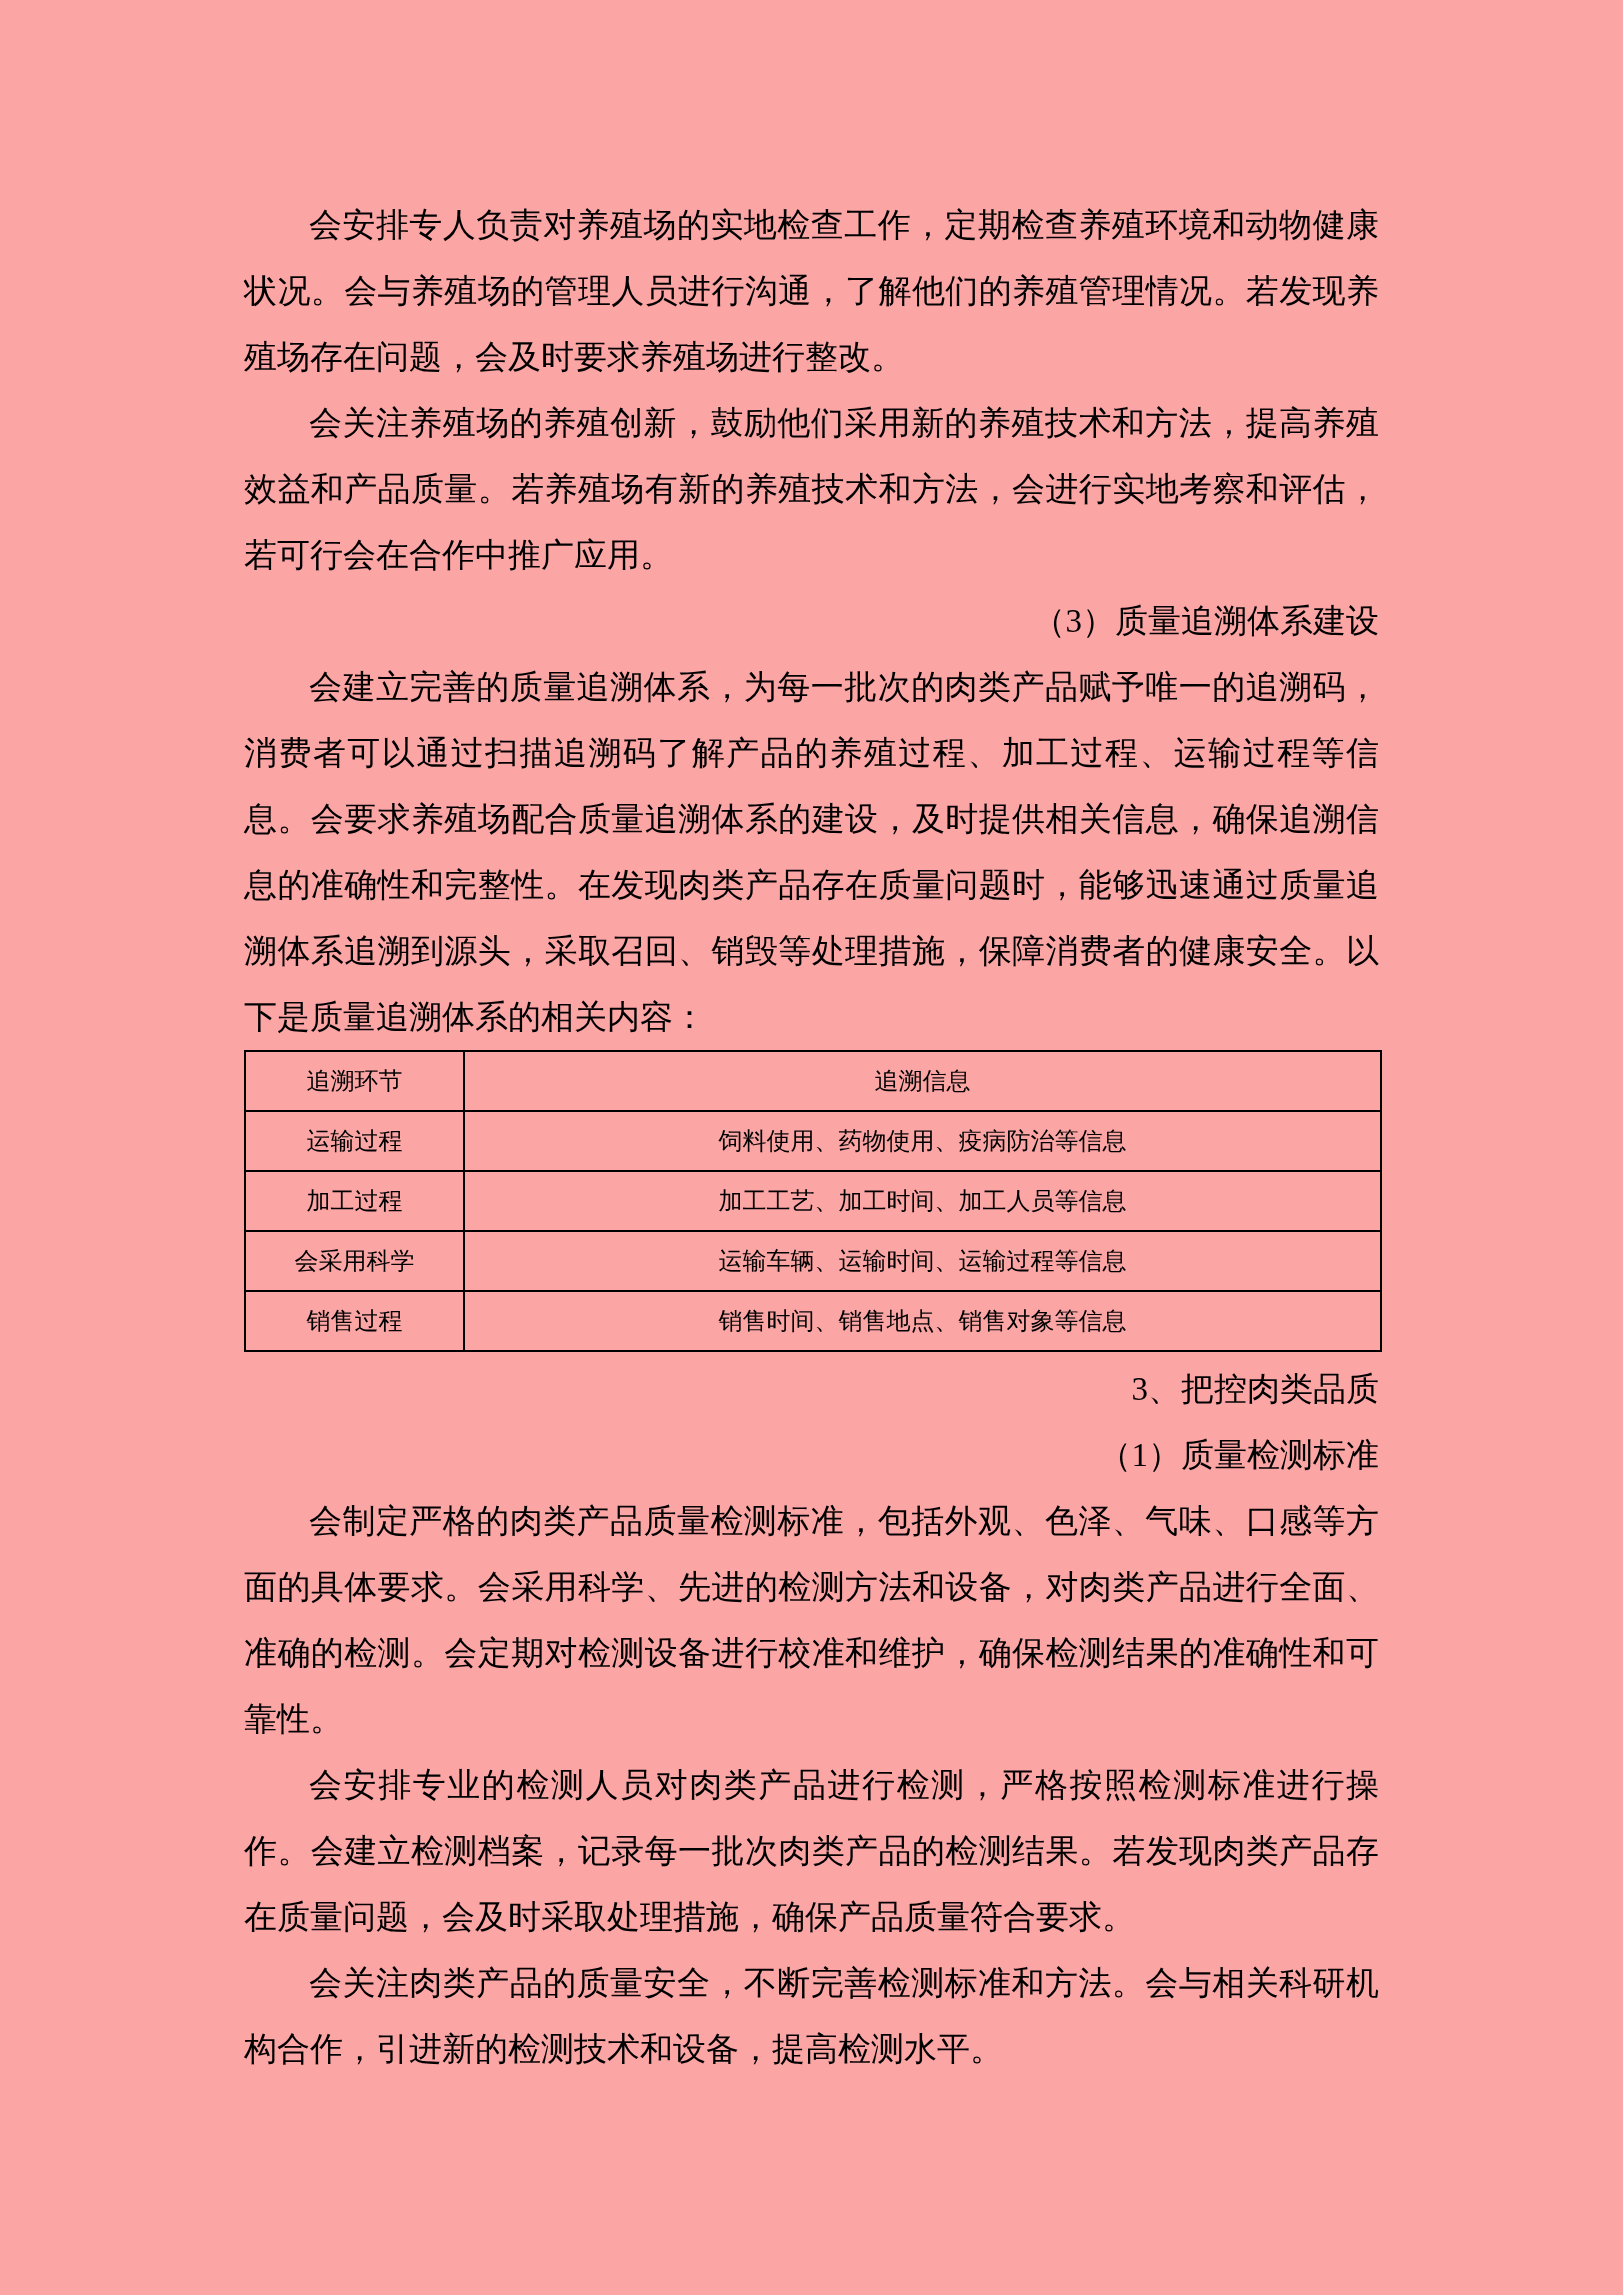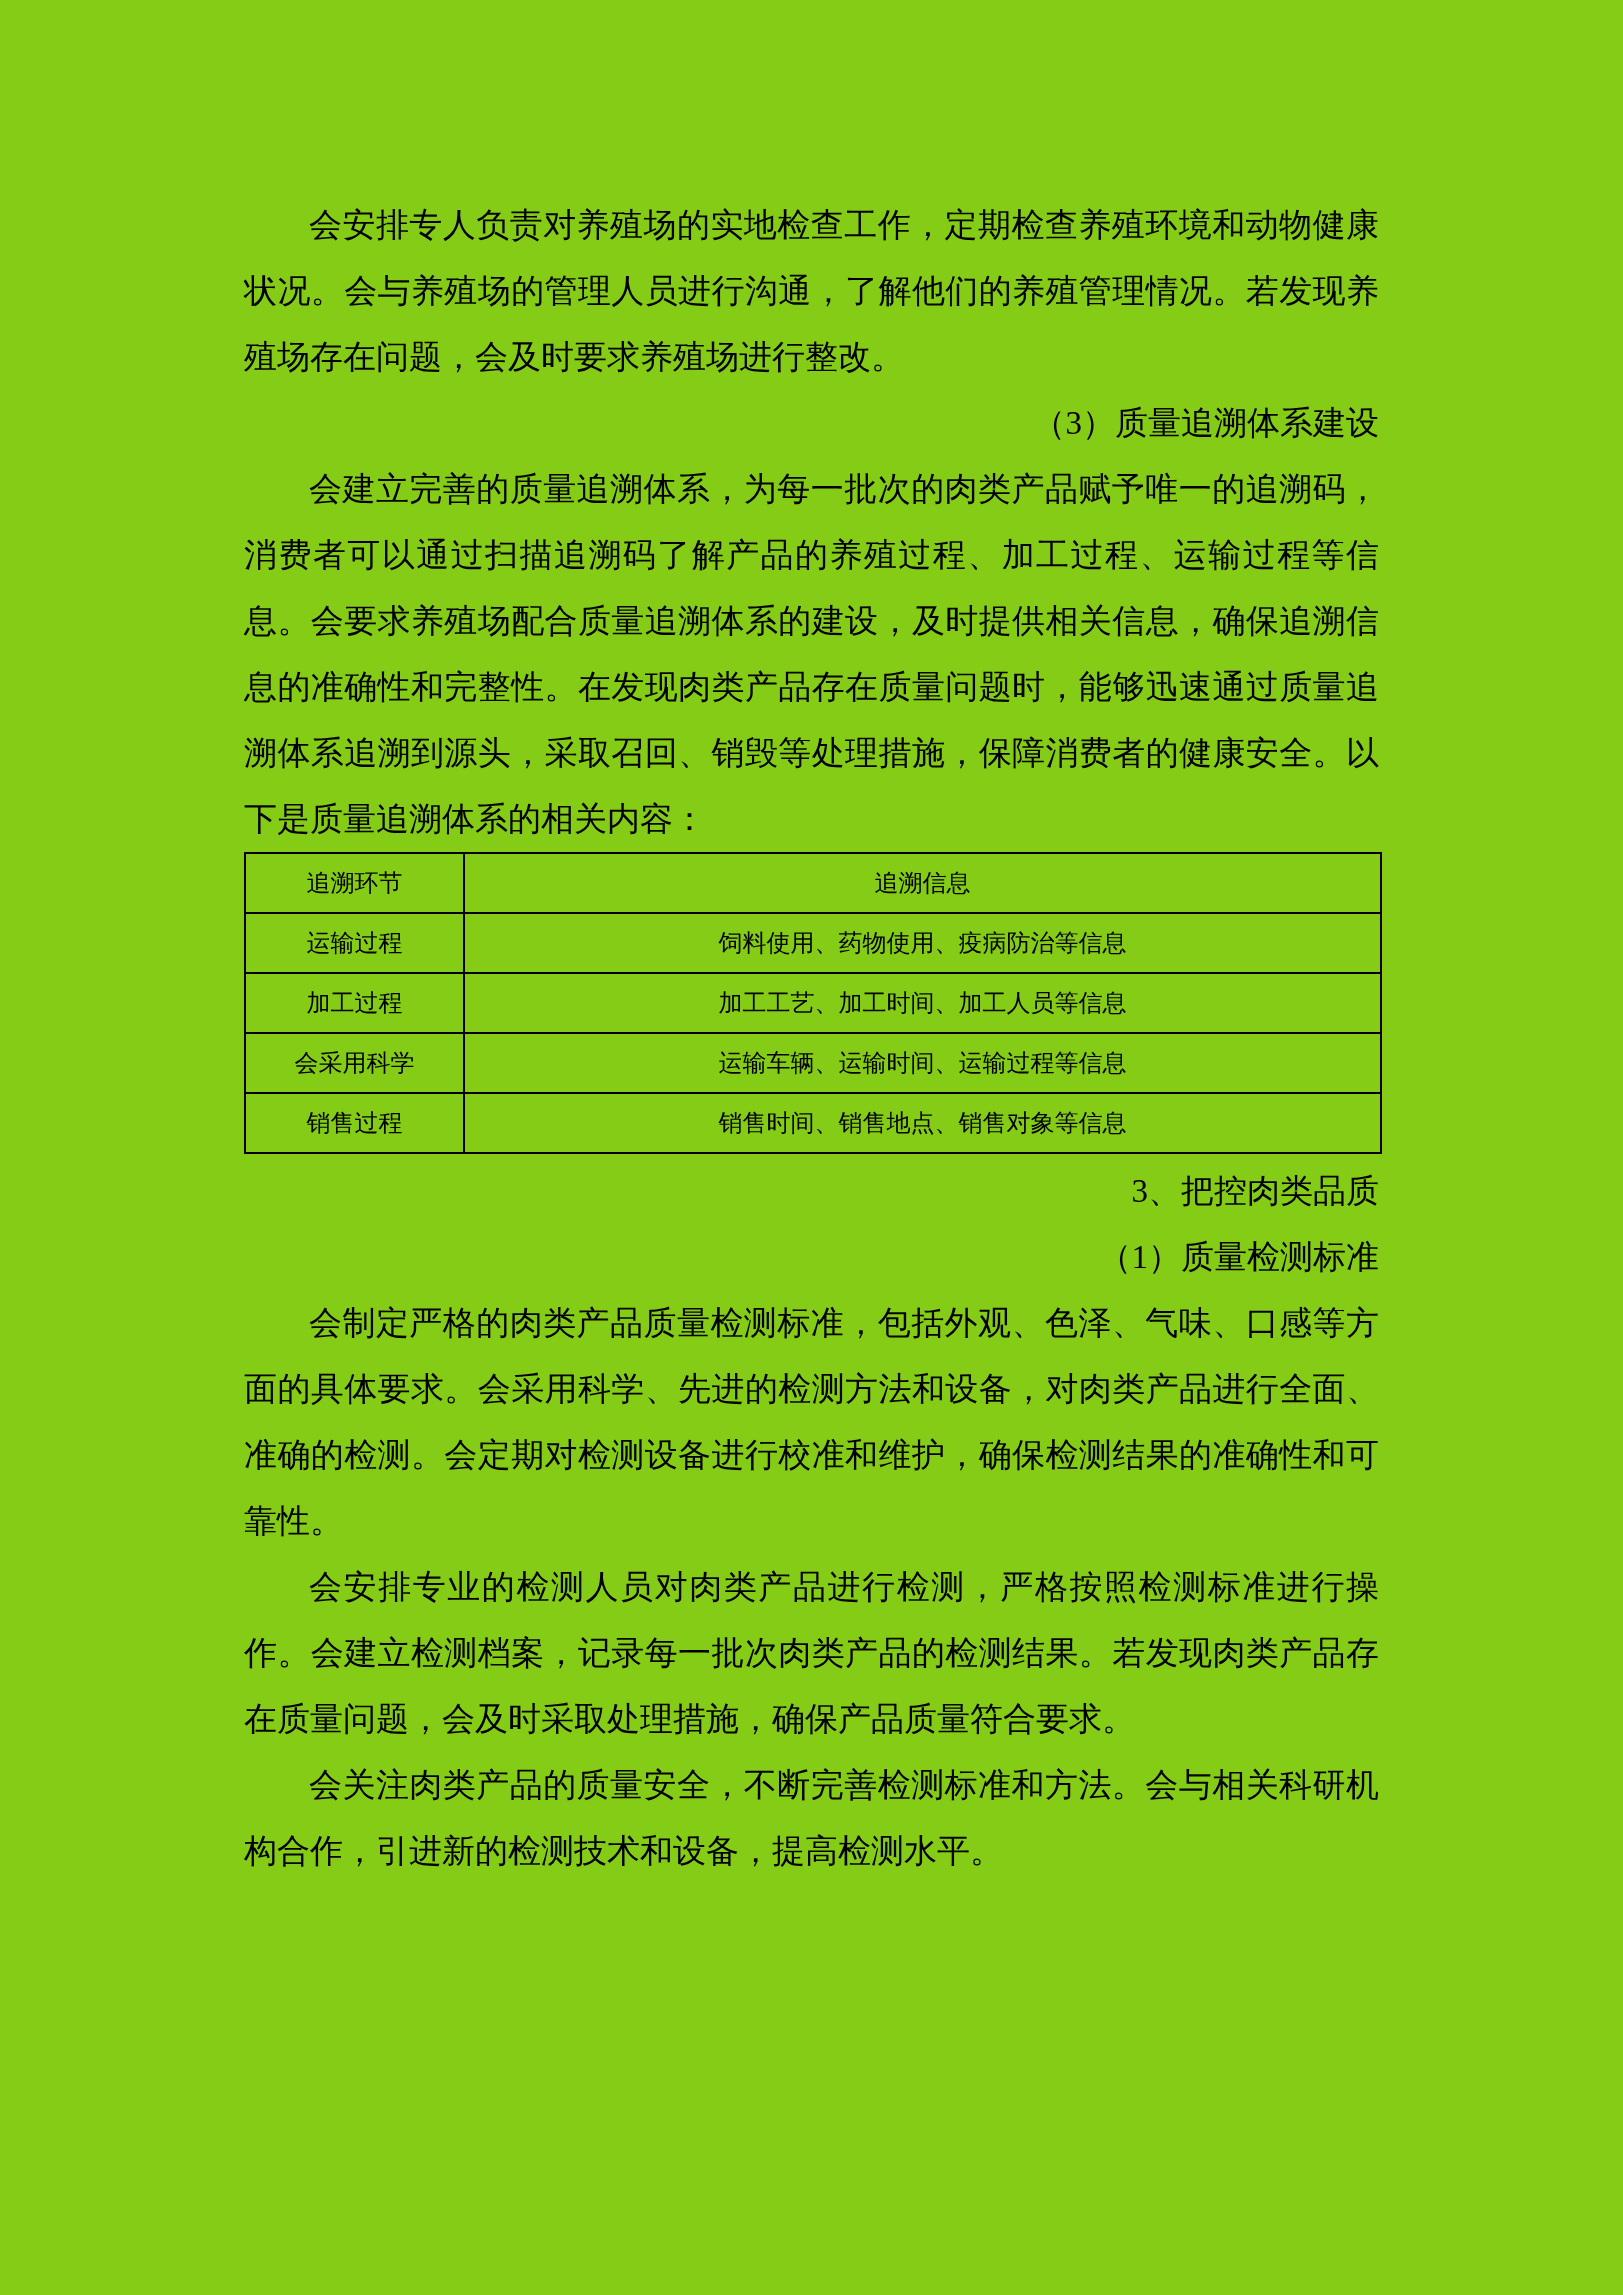--- a/index.html
+++ b/index.html
@@ -4,21 +4,21 @@
 <style>
   html, body {
     margin: 0;
     padding: 0;
     background: #ffffff;
   }
   .page {
     position: relative;
     width: 1623px;
     height: 2295px;
-    background: #84cc16;
+    background: #fca5a5;
     overflow: hidden;
   }
   .content {
     position: absolute;
     left: 244px;
     top: 192px;
     width: 1135px;
     font-family: "Liberation Serif", "DejaVu Serif", serif;
     font-size: 33px;
     line-height: 66px;
@@ -60,20 +60,21 @@
   }
 </style>
 </head>
 <body>
 
 <div class="page">
   <div class="content">
 
     <p class="para">会安排专人负责对养殖场的实地检查工作，定期检查养殖环境和动物健康状况。会与养殖场的管理人员进行沟通，了解他们的养殖管理情况。若发现养殖场存在问题，会及时要求养殖场进行整改。</p>
 
+    <p class="para">会关注养殖场的养殖创新，鼓励他们采用新的养殖技术和方法，提高养殖效益和产品质量。若养殖场有新的养殖技术和方法，会进行实地考察和评估，若可行会在合作中推广应用。</p>
 
     <p class="heading">（3）质量追溯体系建设</p>
 
     <p class="para">会建立完善的质量追溯体系，为每一批次的肉类产品赋予唯一的追溯码，消费者可以通过扫描追溯码了解产品的养殖过程、加工过程、运输过程等信息。会要求养殖场配合质量追溯体系的建设，及时提供相关信息，确保追溯信息的准确性和完整性。在发现肉类产品存在质量问题时，能够迅速通过质量追溯体系追溯到源头，采取召回、销毁等处理措施，保障消费者的健康安全。以下是质量追溯体系的相关内容：</p>
 
     <table class="trace-table">
       <colgroup>
         <col class="col-stage">
         <col class="col-info">
       </colgroup>

